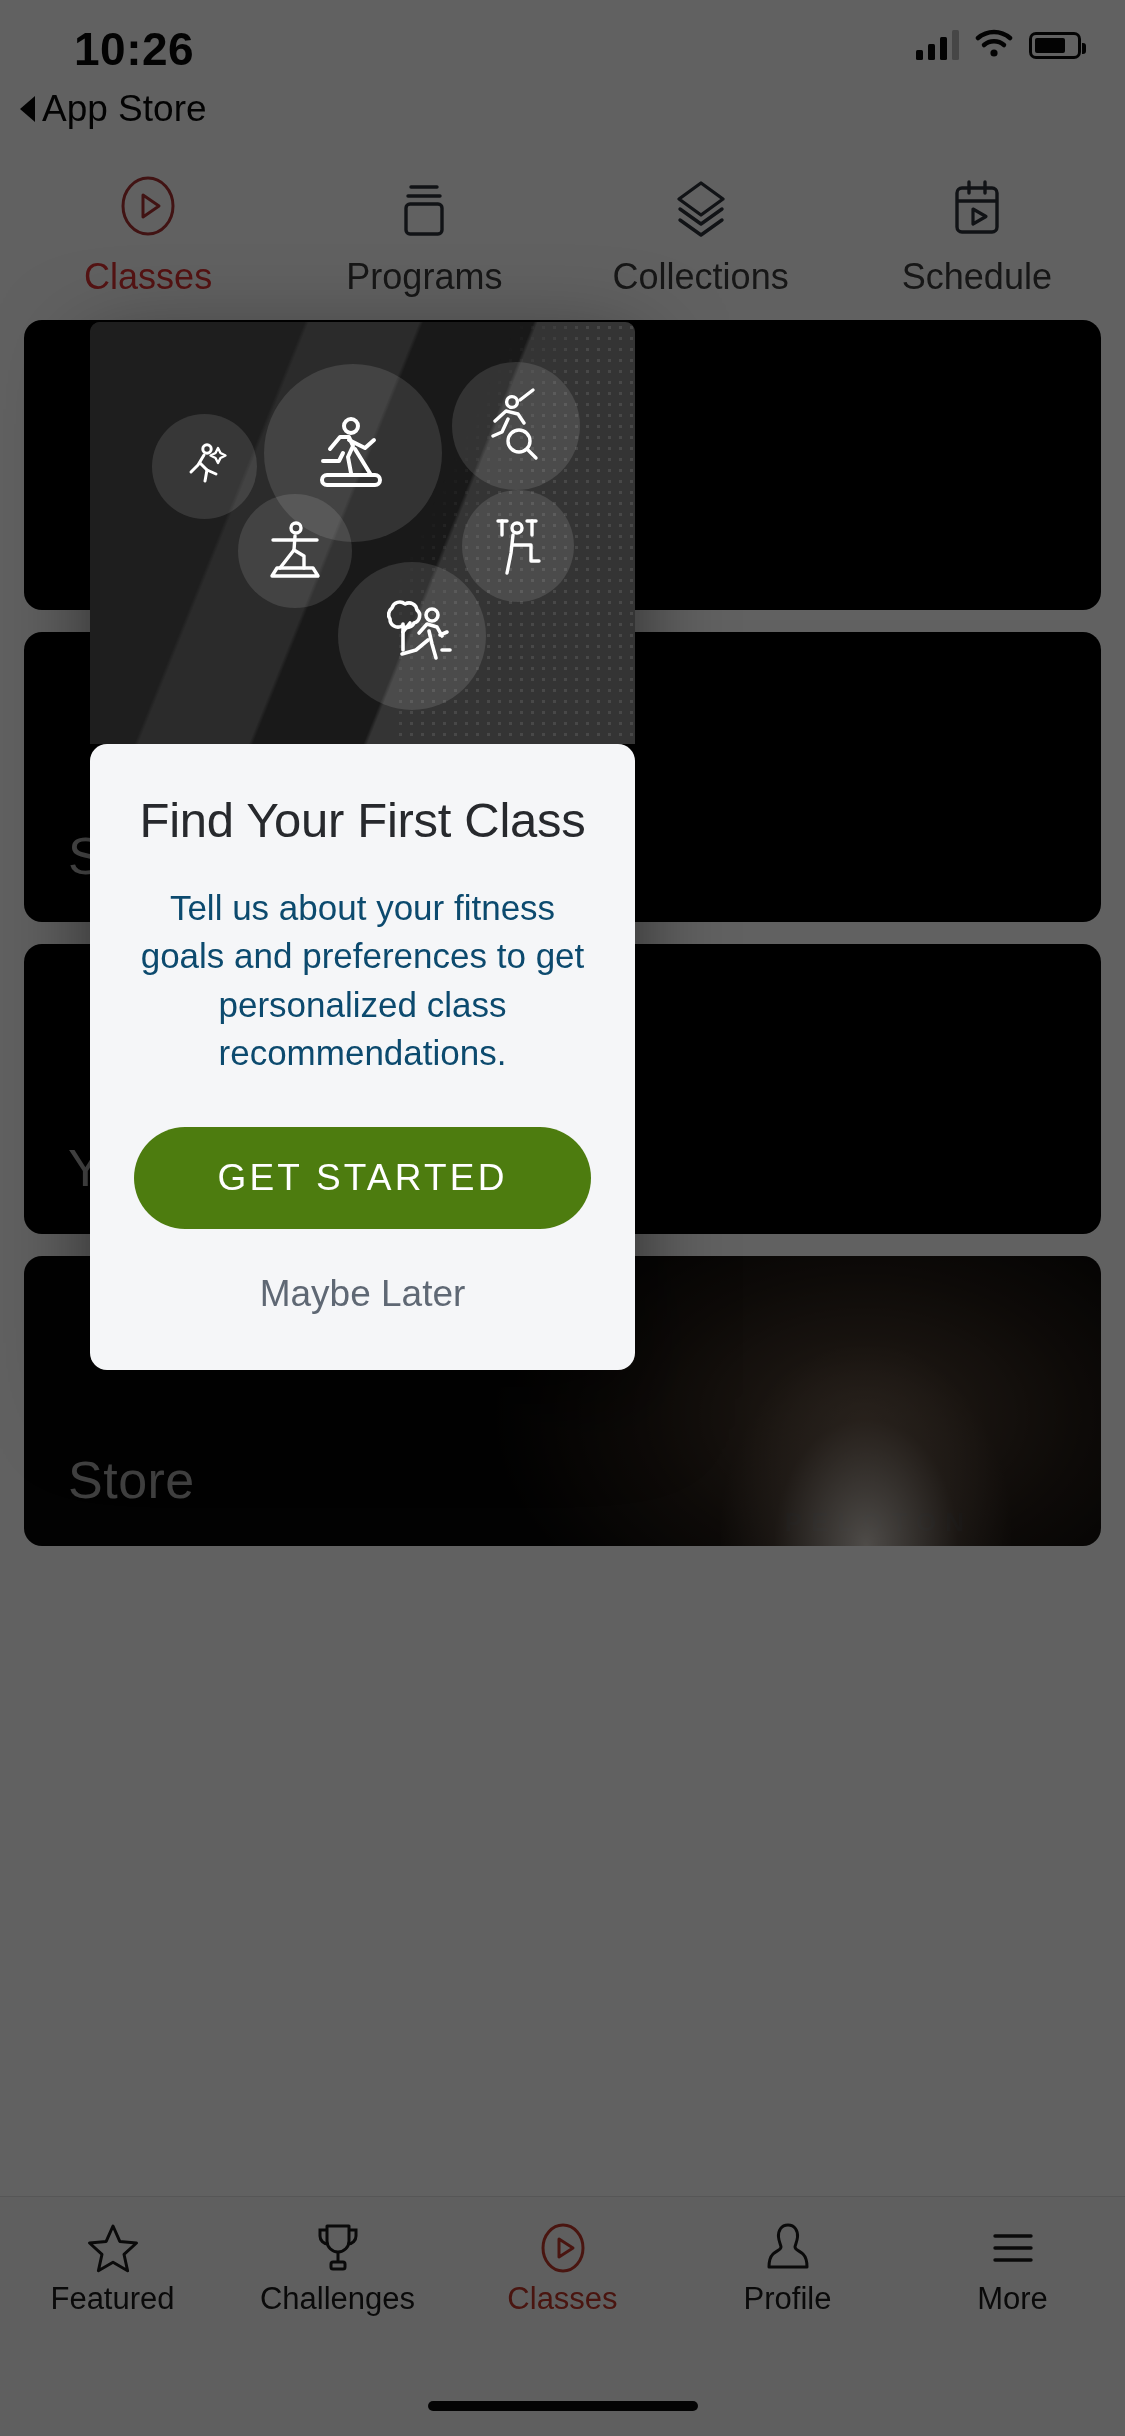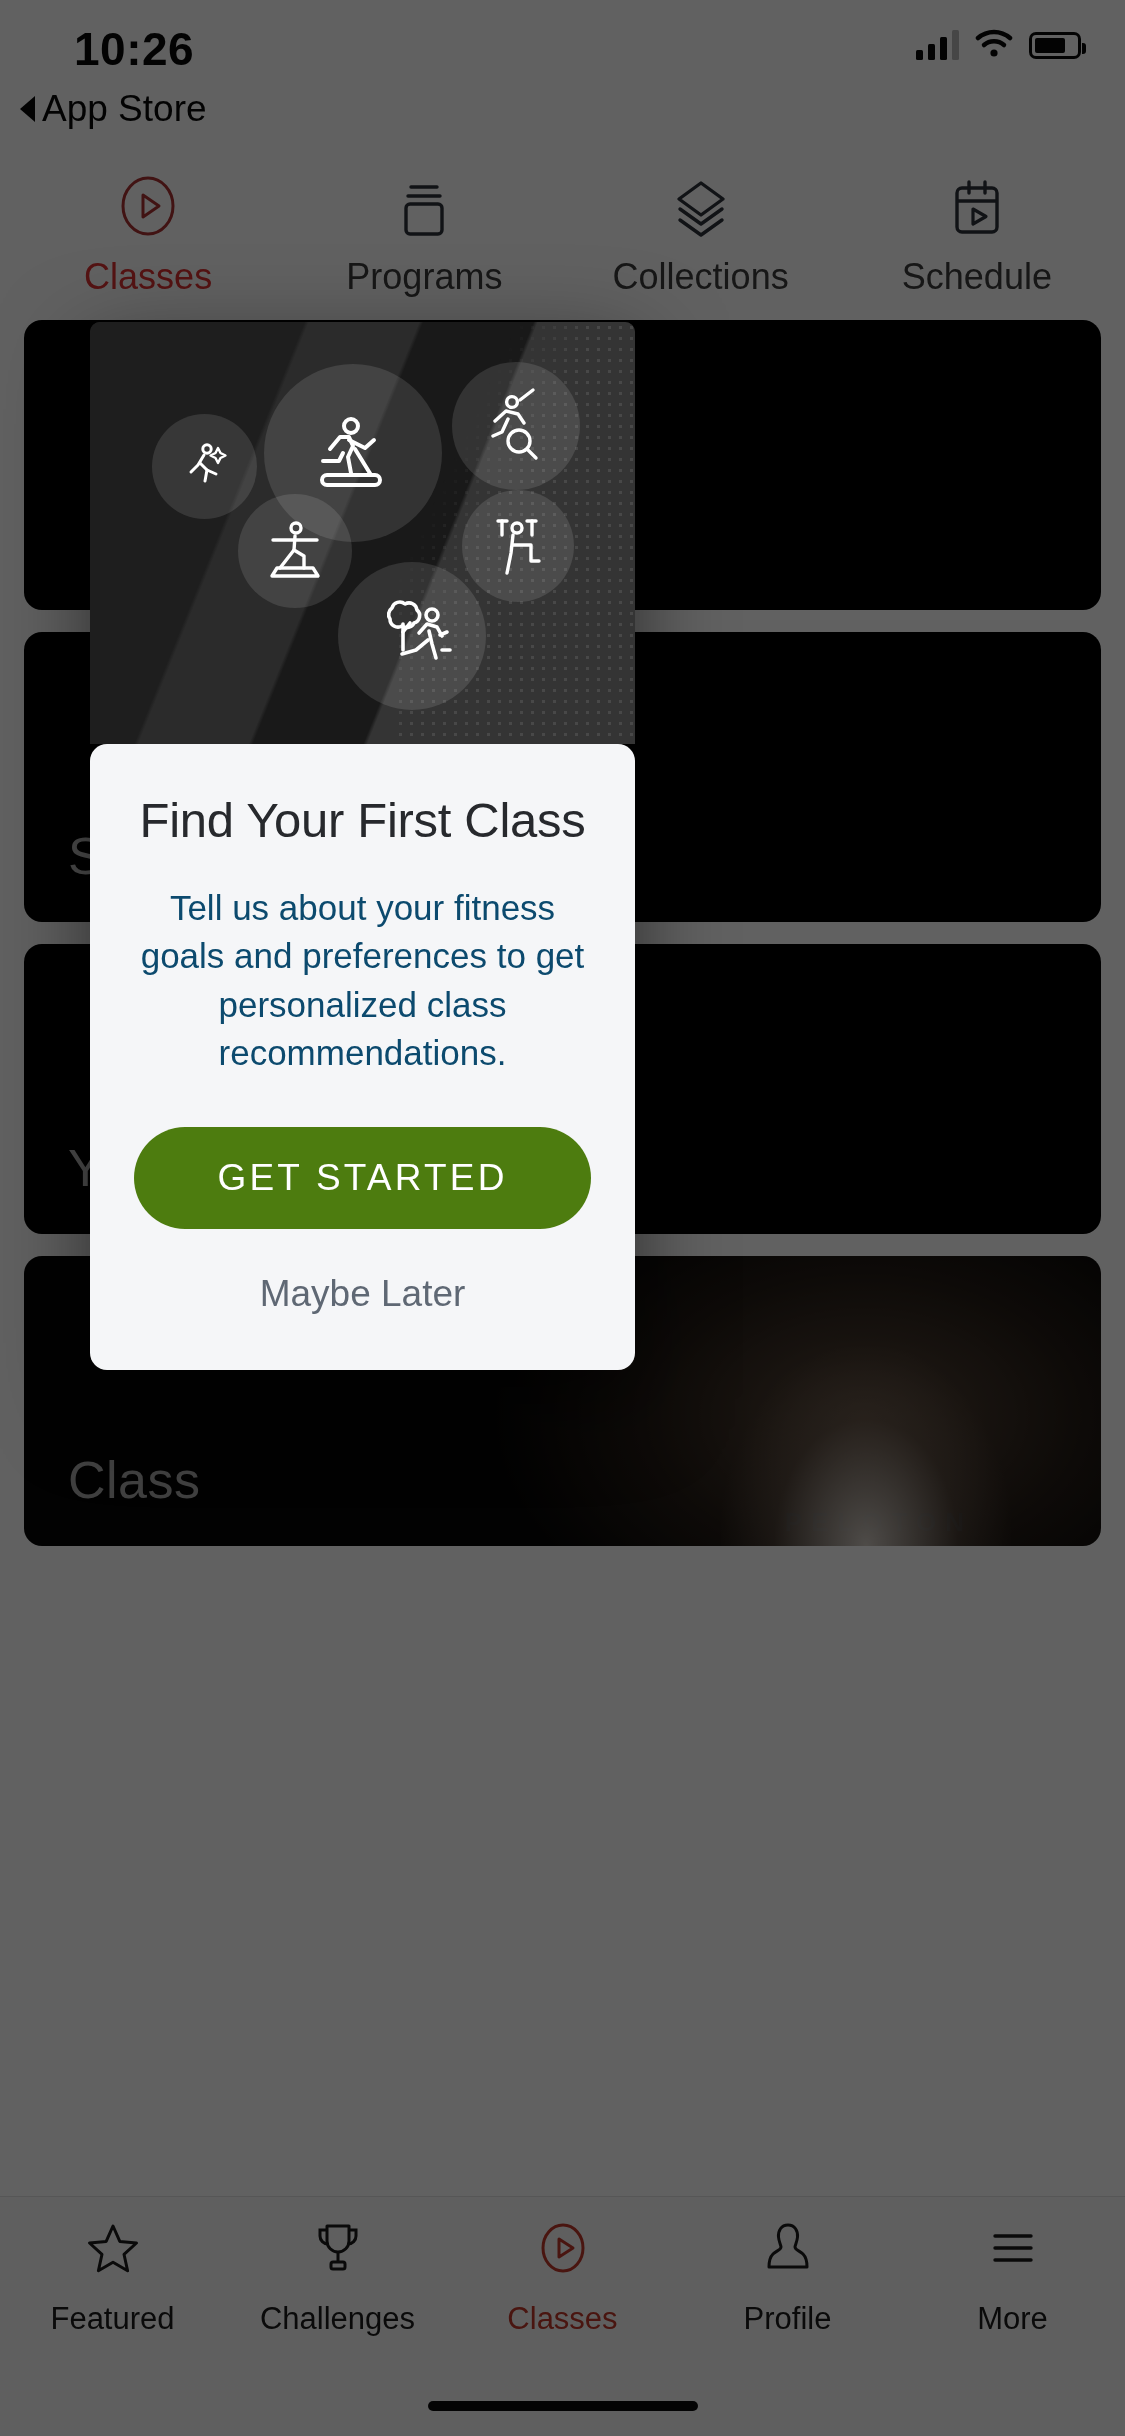--- a/index.html
+++ b/index.html
@@ -103,21 +103,21 @@
     font-size:26px; letter-spacing:9px; color:#2a2a2a; font-weight:600;
   }
 
   
   .bottombar {
     flex:none; height:180px;
     background:#fafafa;
     display:flex; align-items:flex-start; padding-top:18px;
     border-top:1px solid #e2e2e2;
   }
-  .btab { flex:1; display:flex; flex-direction:column; align-items:center; gap:20px; }
+  .btab { flex:1; display:flex; flex-direction:column; align-items:center; gap:0; }
   .btab .ic { height:66px; display:flex; align-items:center; justify-content:center; }
   .btab .lb { font-size:31px; color:#1b1b1b; }
   .btab.active .lb { color:#c0392b; }
 
   
   .homebar {
     flex:none; height:60px; background:#fafafa;
     display:flex; align-items:center; justify-content:center;
   }
   .homebar .pill { width:270px; height:10px; background:#0d0d0d; border-radius:6px; }
@@ -278,21 +278,21 @@
     <div class="card">
       <span class="ctitle"></span>
     </div>
     <div class="card">
       <span class="ctitle">Strength</span>
     </div>
     <div class="card">
       <span class="ctitle">Yoga</span>
     </div>
     <div class="card cardio">
-      <span class="ctitle">Class</span>
+      <span class="ctitle">Store</span>
       <span class="peloton">PELOTON</span>
     </div>
   </div>
 
   <div class="bottombar">
 
     <div class="btab">
       <span class="ic">
         <svg width="56" height="56" viewBox="0 0 56 56">
           <path d="M28 6 L34.8 21.4 L51.5 23 L39 34.3 L42.6 50.7 L28 42.2 L13.4 50.7 L17 34.3 L4.5 23 L21.2 21.4 Z" fill="none" stroke="#1b1b1b" stroke-width="3" stroke-linejoin="round"></path>

